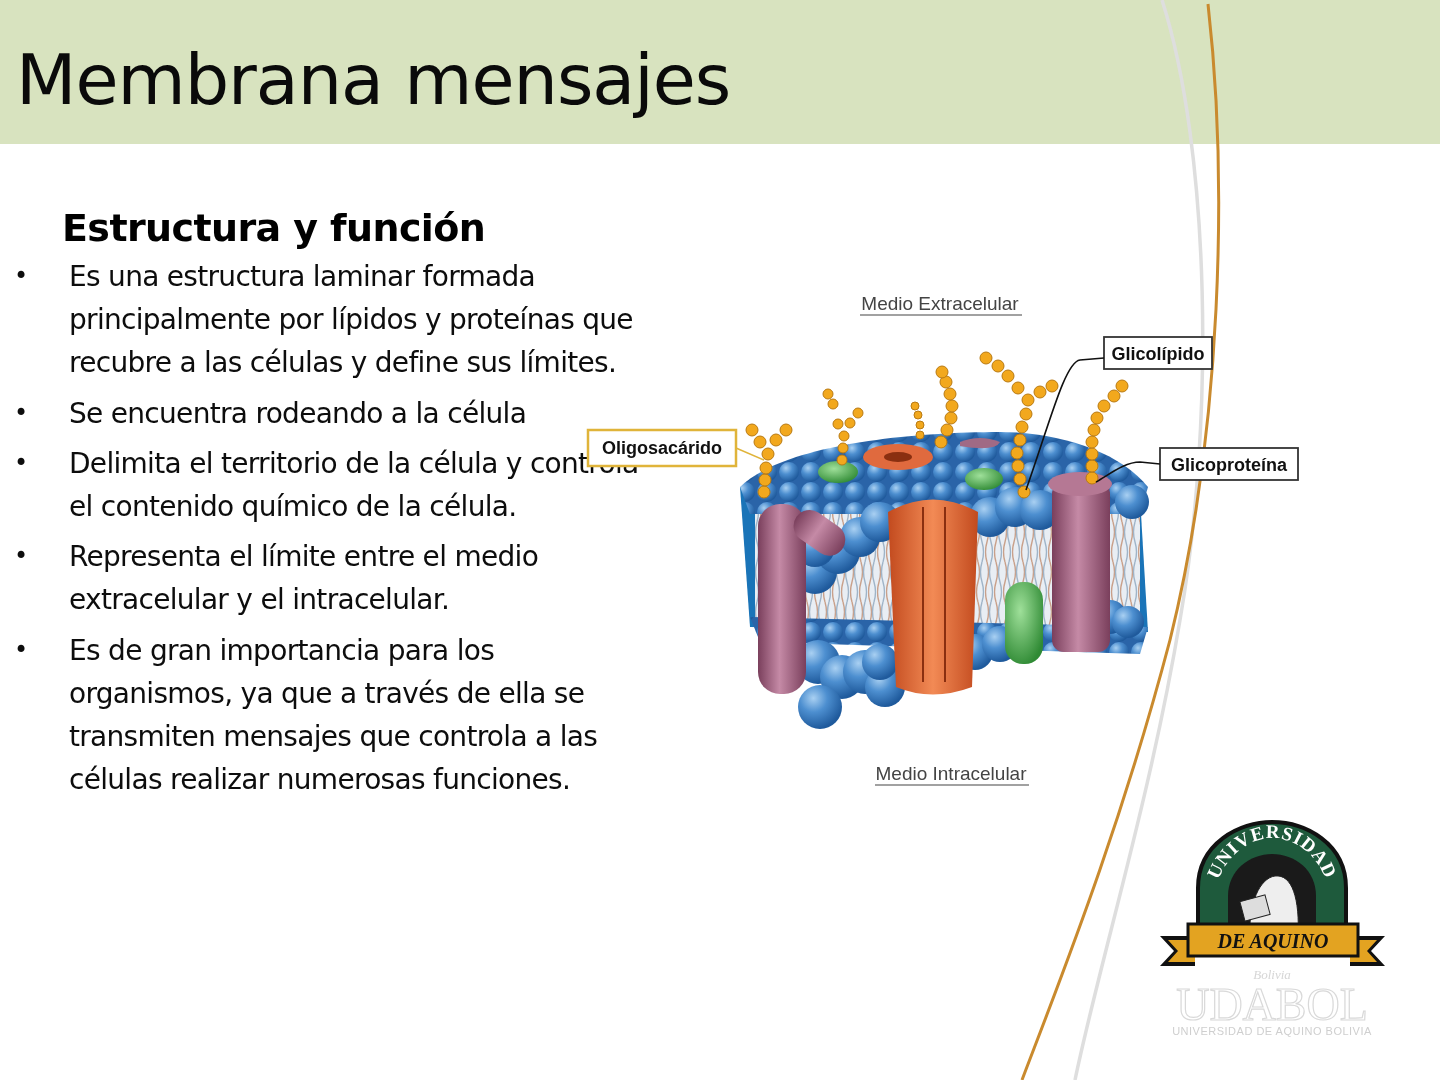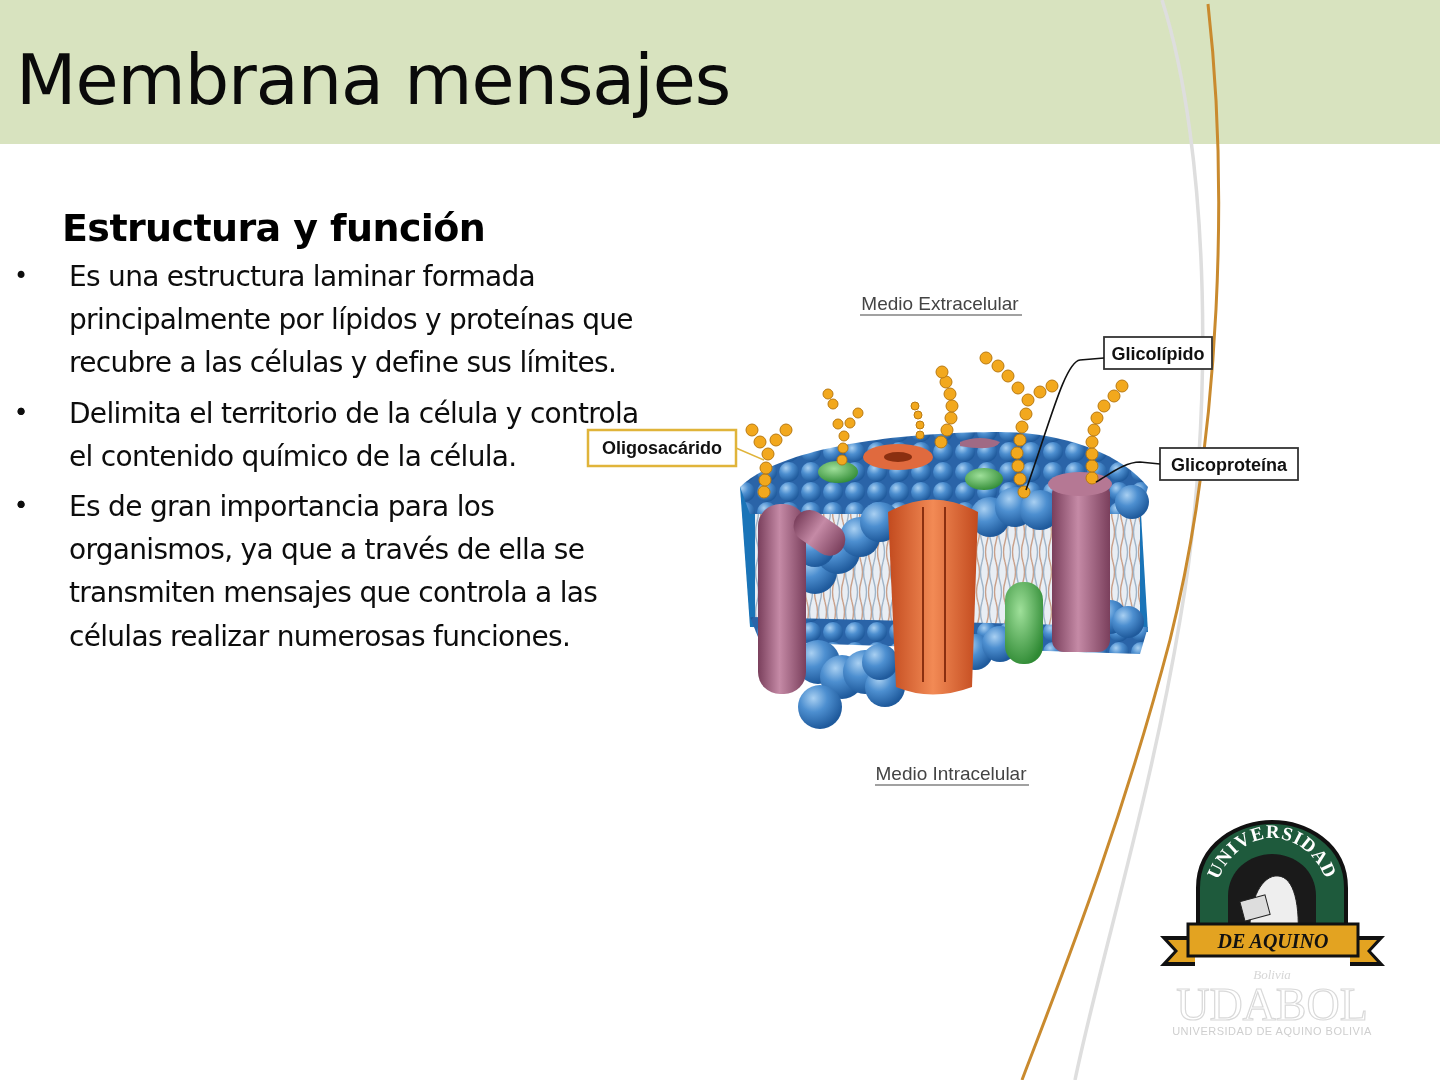--- a/index.html
+++ b/index.html
@@ -59,27 +59,29 @@
 
 <div class="subtitle">Estructura y función</div>
 
 <ul class="bullets">
   <li class="bullet">
     <span class="bullet-dot">•</span>
     <span>Es una estructura laminar formada principalmente por lípidos y proteínas que recubre a las células y define sus límites.</span>
   </li>
   <li class="bullet">
     <span class="bullet-dot">•</span>
+    <span>Se encuentra rodeando a la célula</span>
   </li>
   <li class="bullet">
     <span class="bullet-dot">•</span>
     <span>Delimita el territorio de la célula y controla el contenido químico de la célula.</span>
   </li>
   <li class="bullet">
     <span class="bullet-dot">•</span>
+    <span>Representa el límite entre el medio extracelular y el intracelular.</span>
   </li>
   <li class="bullet">
     <span class="bullet-dot">•</span>
     <span>Es de gran importancia para los organismos, ya que a través de ella se transmiten mensajes que controla a las células realizar numerosas funciones.</span>
   </li>
 </ul>
 
 <div class="diagram">
 <svg viewBox="0 0 730 520">
   <defs>

